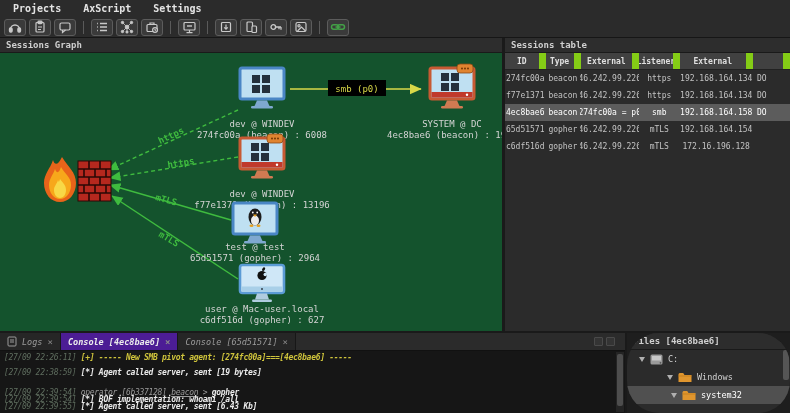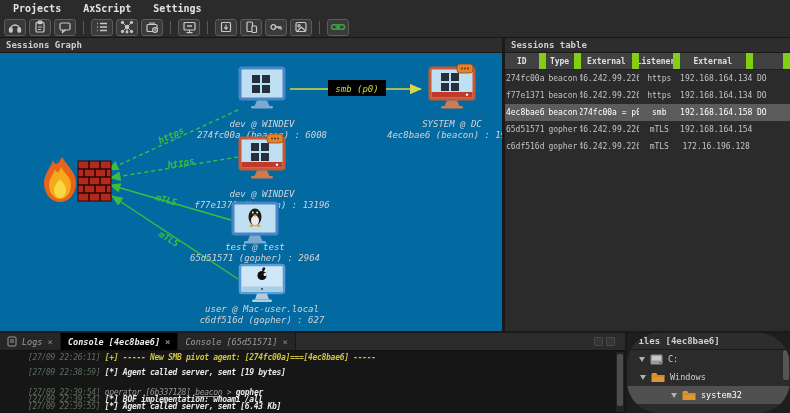--- a/index.html
+++ b/index.html
@@ -19,65 +19,65 @@
   .tbtn { width:22px; height:17px; background:#3a3a3a; border:1px solid #5c5c5c; border-radius:3px;
     display:flex; align-items:center; justify-content:center; flex:0 0 auto; }
   .tbtn svg { display:block; }
   .tsep { width:1px; height:13px; background:#5a5a5a; margin:0 4px; flex:0 0 auto; }
   
   .phead { height:15px; background:#2d2d2d; border-bottom:1px solid #1a1a1a; display:flex; align-items:center;
     padding:0 6px; font-size:9px; font-weight:bold; color:#cfcfcf; }
   .phead .spacer { flex:1; }
   .dockbtn { width:8px; height:8px; border:1px solid #4a4a4a; background:#333; margin-left:4px; border-radius:1px; }
   .graph-panel { position:absolute; top:38px; left:0; width:563px; height:293px; background:#000; }
-  .graph-body { position:absolute; top:15px; left:0; right:0; bottom:0; background:#0369a1;font-style:italic; }
+  .graph-body { position:absolute; top:15px; left:0; right:0; bottom:0; background:#14532d; }
   .vdiv1 { position:absolute; top:38px; left:502px; width:3px; height:293px; background:#1a1a1a; }
   .hdiv  { position:absolute; top:331px; left:0; width:790px; height:2px; background:#1a1a1a; }
   .vdiv2 { position:absolute; top:333px; left:625px; width:2px; height:80px; background:#1a1a1a; }
   
   .table-panel { position:absolute; top:38px; left:505px; width:285px; height:293px; background:#2b2b2b; overflow:hidden; }
   .trowh { display:flex; height:17px; background:#414141; border-bottom:1px solid #222; }
   .trowh .c { font-weight:bold; color:#e0e0e0; border-right:7px solid #84cc16; }
   .trow { display:flex; height:17px; }
   .trow.sel { background:#5c5c5c; }
   .trow.sel .c { color:#fff; }
   .c { font-size:8px; color:#c3c3c3; display:flex; align-items:center; justify-content:center; overflow:hidden; white-space:nowrap; }
   .c0{width:44px}.c1{width:38px}.c2{width:64px}.c3{width:44px}.c4{width:80px}.c5{width:40px;justify-content:flex-start;padding-left:4px}
   
   .bl { position:absolute; top:333px; left:0; width:625px; height:80px; background:#161616;font-style:italic; }
   .tabbar { position:absolute; top:0; left:0; right:0; height:18px; background:#2b2b2b; border-bottom:1px solid #111;
     display:flex; align-items:stretch; }
   .tab { display:flex; align-items:center; gap:5px; padding:0 7px; font-size:8.5px; color:#9a9a9a;
     background:#262626; border-right:1px solid #171717; }
-  .tab.active { background:#000000; color:#ececec; font-weight:bold; }
+  .tab.active { background:#4c1d95; color:#ececec; font-weight:bold; }
   .tab .x { font-size:9px; color:#8a8a8a; }
   .tab-extra { margin-left:auto; display:flex; align-items:center; gap:3px; padding-right:10px; }
   .mini-btn { width:9px; height:9px; border:1px solid #4a4a4a; background:#343434; border-radius:1px; }
   .console { position:absolute; top:18px; left:0; right:10px; bottom:0; padding:3px 0 0 4px; overflow:hidden;
-    font-size:8px; letter-spacing:-0.3px;margin-left:24px; }
+    font-size:8px; letter-spacing:-0.3px; }
   .cline { height:7px; line-height:7px; white-space:nowrap; }
   .cline.g1 { margin-top:8px; }
   .cline.g2 { margin-top:13px; }
   .ts { color:#5f6e5f; }
   .y  { color:#cfc43c; font-weight:bold; }
   .w  { color:#eaeaea; font-weight:bold; }
   .gry{ color:#9a9a9a; }
   .lnk{ color:#9a9a9a; text-decoration:underline; }
   .cscroll { position:absolute; top:19px; right:1px; bottom:1px; width:8px; background:#242424; }
   .cscroll .thumb { position:absolute; top:2px; left:1px; width:6px; height:52px; background:#4d4d4d; border-radius:2px; }
   
   .files { position:absolute; top:333px; left:627px; width:163px; height:80px; background:#2b2b2b; overflow:hidden;border-radius:32px; }
   .tree-head { height:16px; background:#3c3c3c; border-bottom:1px solid #222; display:flex; align-items:center;
     padding-left:6px; font-size:8.5px; font-weight:bold; color:#dcdcdc; position:relative; }
   .tree-scroll { position:absolute; right:1px; top:17px; width:6px; height:30px; background:#555; border-radius:2px; }
   .trowf { display:flex; align-items:center; height:18px; font-size:8.5px; color:#cfcfcf; gap:5px; }
   .trowf.sel { background:#505050; color:#fff; }
   .caret { width:0; height:0; border-left:3.5px solid transparent; border-right:3.5px solid transparent;
     border-top:5px solid #b0b0b0; flex:0 0 auto; }
-  .ind1{ padding-left:12px; } .ind2{ padding-left:13px; } .ind3{ padding-left:44px; }
+  .ind1{ padding-left:12px; } .ind2{ padding-left:40px; } .ind3{ padding-left:44px; }
   .ficon { flex:0 0 auto; display:flex; }
 </style>
 </head>
 <body>
 
 <div id="app">
 
   <div class="menubar">
     <span class="menu-item">Projects</span>
     <span class="menu-item">AxScript</span>

